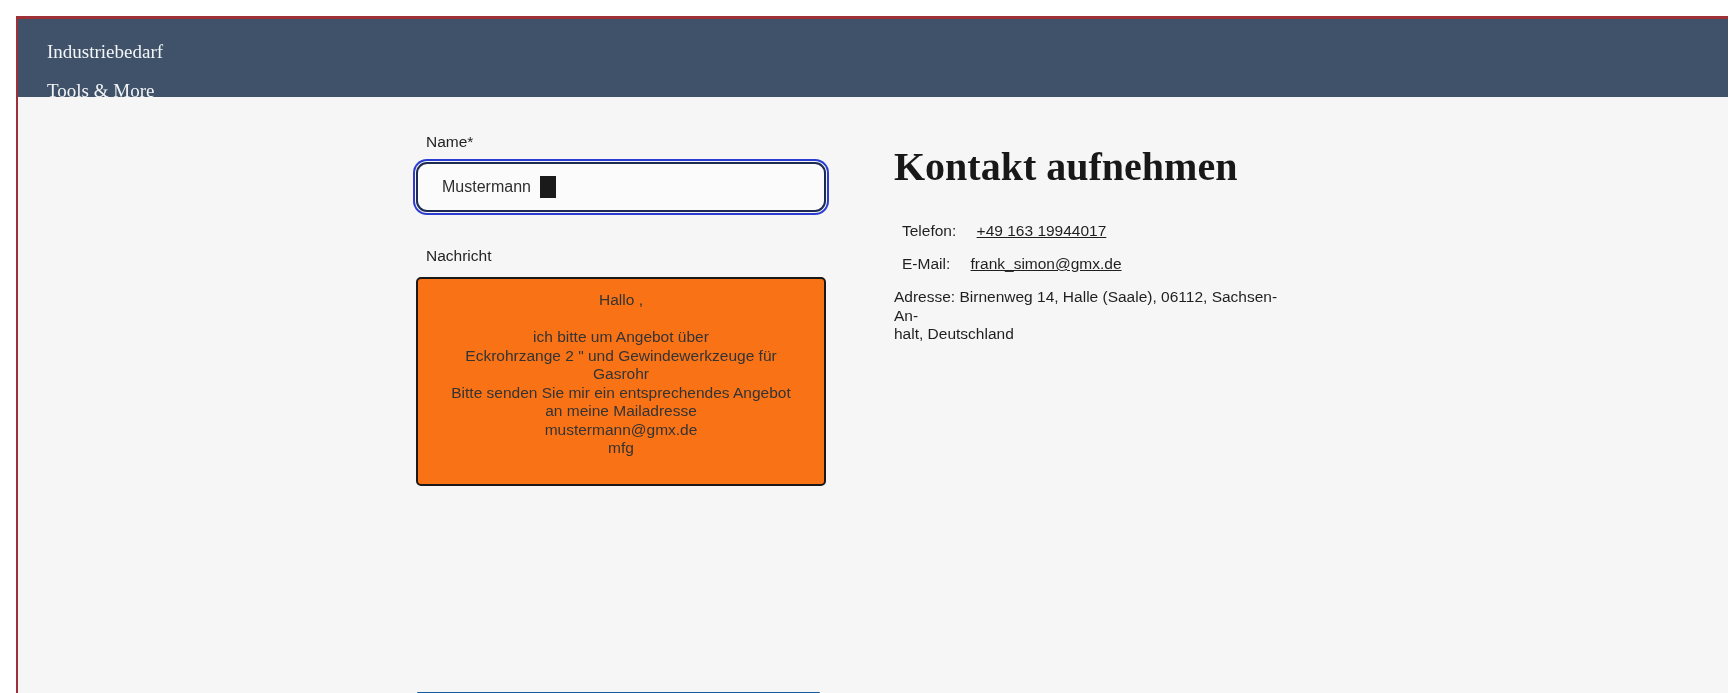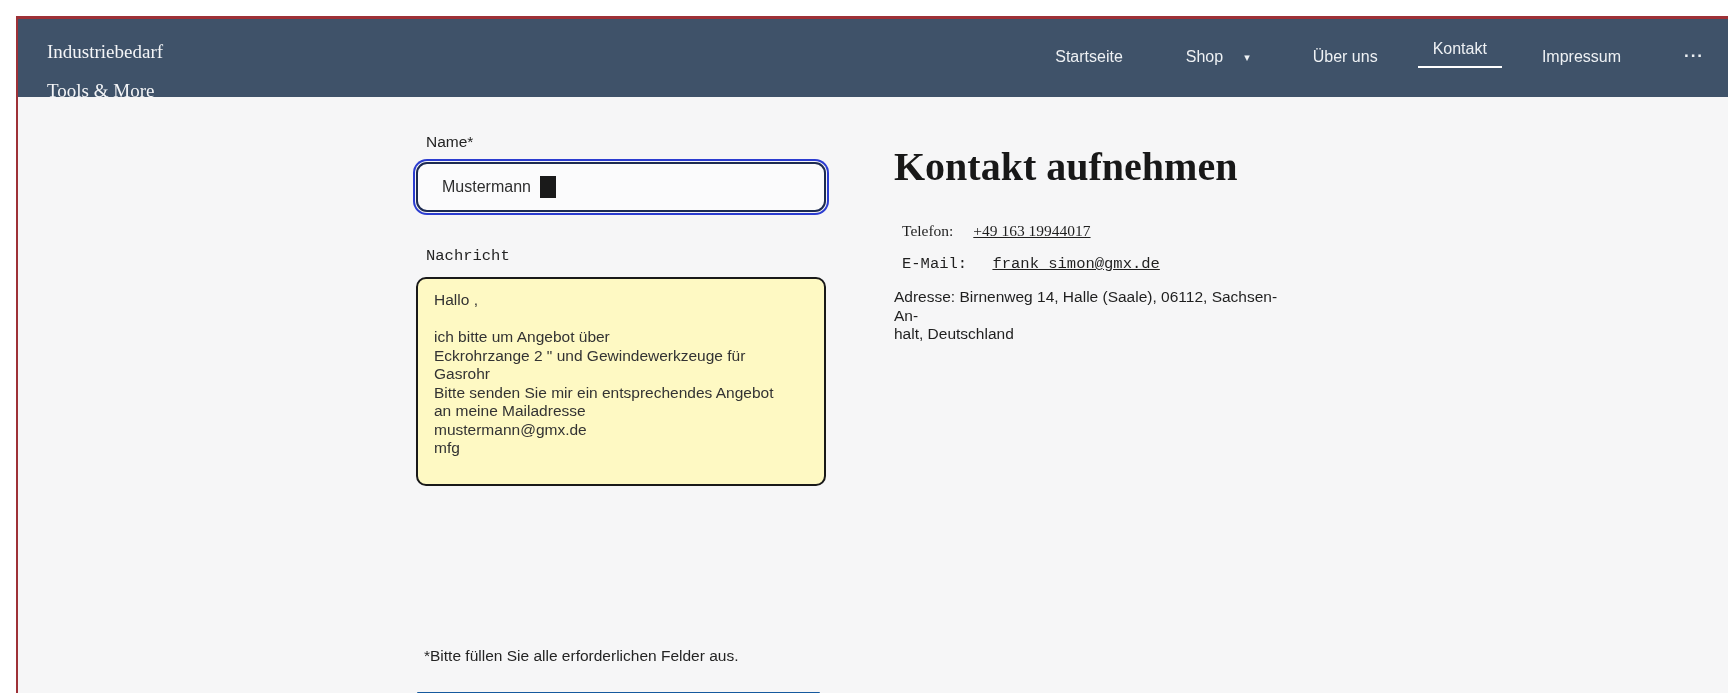--- a/index.html
+++ b/index.html
@@ -41,47 +41,47 @@
   .chevron { font-size:11px; margin-left:5px; position:relative; top:-1px; }
   .nav-more { font-weight:bold; letter-spacing:1px; font-size:17px; line-height:15px; }
 
   
   .form-col { position:absolute; left:398px; top:78px; width:414px; height:613px; }
   .field-label {
     position:absolute; left:2px;
     font-size:15.5px; color:#242424;
   }
   .name-label { top:28px; }
-  .message-label { top:142px;font-family:Liberation Mono, monospace; }
+  .message-label { top:142px; }
 
   .name-input {
     position:absolute; left:0; top:65px; width:410px; height:50px;
     background:#fbfbfc;
     border:2px solid #1d2b52;
     border-radius:11px;
     box-shadow:0 0 0 1px #f6f6f7, 0 0 0 3px #2b3cd0;
     display:flex; align-items:center;
     padding:0 16px;
     font-size:16px; color:#2e2e2e;
     cursor:text;
   }
   .caret {
     display:inline-block; width:2px; height:22px;
     background:#1a1a1a; margin-left:1px;
   }
 
   .message-textarea {
     position:absolute; left:0; top:180px; width:410px; height:209px;
-    background:#fef9c3;
+    background:#f97316;
     border:2px solid #191919;
-    border-radius:10px;
+    border-radius:5px;
     padding:12px 16px;
     font-family:"Liberation Sans", sans-serif;
     font-size:15.5px; line-height:18.5px; color:#333333;
-    resize:none; outline:none; overflow:hidden;
+    resize:none; outline:none; overflow:hidden;text-align:center;
   }
 
   .consent-row {
     position:absolute; left:0; top:434px; width:414px;
     display:flex; gap:13px;
   }
   .checkbox {
     flex:none;
     width:20px; height:20px; margin-top:31px;
     border:2.5px solid #2f2f2f;
@@ -112,43 +112,35 @@
 
   
   .info-col { position:absolute; left:867px; top:78px; width:450px; }
   .info-heading {
     position:absolute; left:1px; top:40px;
     font-family:"Liberation Serif", serif;
     font-weight:bold; font-size:40px; line-height:44px;
     color:#181818;
   }
   .info-line { position:absolute; left:1px; font-size:15.5px; line-height:18.5px; color:#1f1f1f; }
-  .phone-line { top:117px;font-family:Liberation Serif, serif; }
-  .email-line { top:150px;font-family:Liberation Mono, monospace; }
+  .phone-line { top:117px; }
+  .email-line { top:150px; }
   .address-line { top:183px; width:400px; white-space:pre-line; }
   .info-link { color:#1f1f1f; text-decoration:underline; cursor:pointer; }
 </style>
 </head>
 <body>
 
 <div class="page">
 
   <header class="header">
     <div class="logo">
       <div>Industriebedarf</div>
       <div>Tools &amp; More</div>
     </div>
-    <nav class="nav">
-      <div class="nav-item"><span>Startseite</span></div>
-      <div class="nav-item"><span>Shop</span><span class="chevron">▾</span></div>
-      <div class="nav-item"><span>Über uns</span></div>
-      <div class="nav-item active"><span>Kontakt</span></div>
-      <div class="nav-item"><span>Impressum</span></div>
-      <div class="nav-item nav-more"><span>···</span></div>
-    </nav>
   </header>
 
   <div class="form-col">
 
     <div class="field-label name-label">Name*</div>
 
     <div class="name-input">
       <span>Mustermann</span>
         <span class="caret"></span>
     </div>
@@ -159,21 +151,20 @@
 
 ich bitte um Angebot über
 Eckrohrzange 2 " und Gewindewerkzeuge für
 Gasrohr
 Bitte senden Sie mir ein entsprechendes Angebot
 an meine Mailadresse
 mustermann@gmx.de
 mfg</textarea>
 
 
-    <div class="required-note">*Bitte füllen Sie alle erforderlichen Felder aus.</div>
 
     <button class="send-button">Send</button>
   </div>
 
   <div class="info-col">
     <h1 class="info-heading">Kontakt aufnehmen</h1>
 
     <div class="info-line phone-line">
       <span>Telefon: </span><a class="info-link">+49 163 19944017</a>
     </div>

